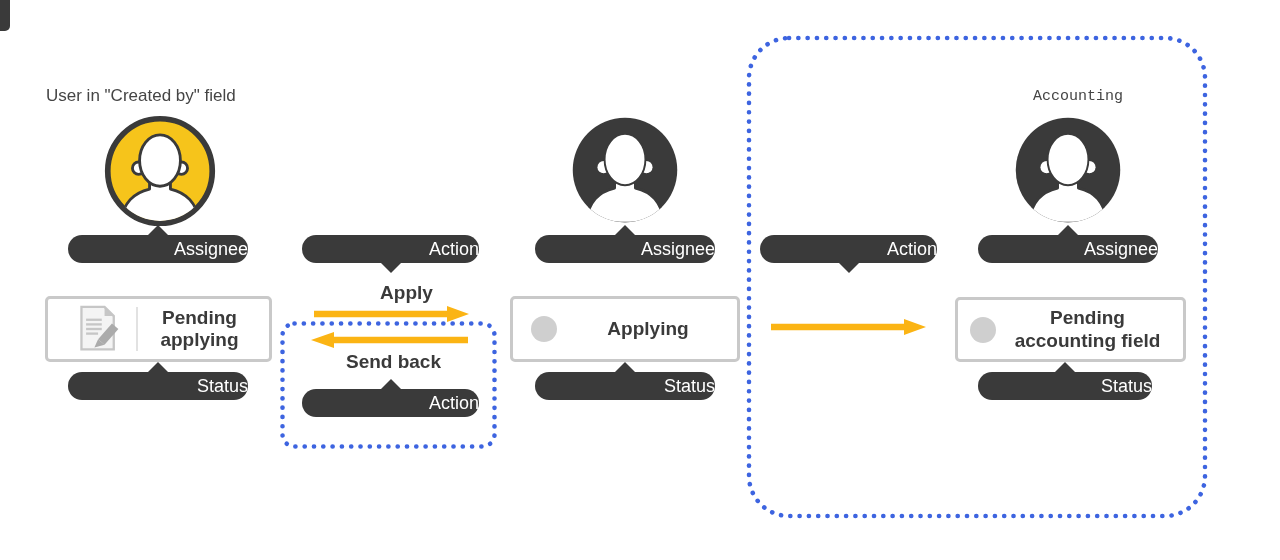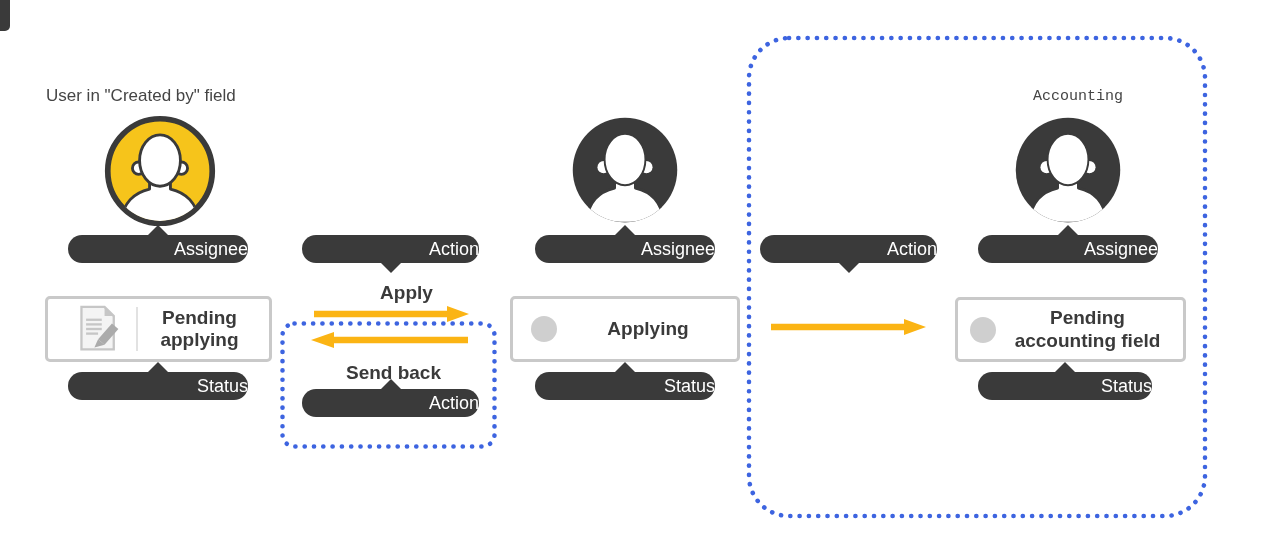--- a/index.html
+++ b/index.html
@@ -111,21 +111,21 @@
   <svg class="arrow" style="left:311px;top:304px;" width="160" height="20">
     <line x1="3" y1="10" x2="138" y2="10" stroke="#FBB414" stroke-width="6.5"></line>
     <polygon points="136,2 158,10 136,18" fill="#FBB414"></polygon>
   </svg>
 
   <svg class="arrow" style="left:308px;top:330px;" width="162" height="20">
     <line x1="24" y1="10" x2="160" y2="10" stroke="#FBB414" stroke-width="6.5"></line>
     <polygon points="26,2 3,10 26,18" fill="#FBB414"></polygon>
   </svg>
 
-  <div class="flow-label" style="left:305px;top:362px;">Send back</div>
+  <div class="flow-label" style="left:305px;top:351px;">Send back</div>
 
   <div class="pill tip-up" style="left:302px;top:389px;width:177px;">
     <span>Action</span>
   </div>
 
 
   <div class="avatar" style="left:568px;top:113px;">
     <svg width="114" height="114" viewBox="0 0 120 120">
       <defs>
           <clipPath id="c2">

